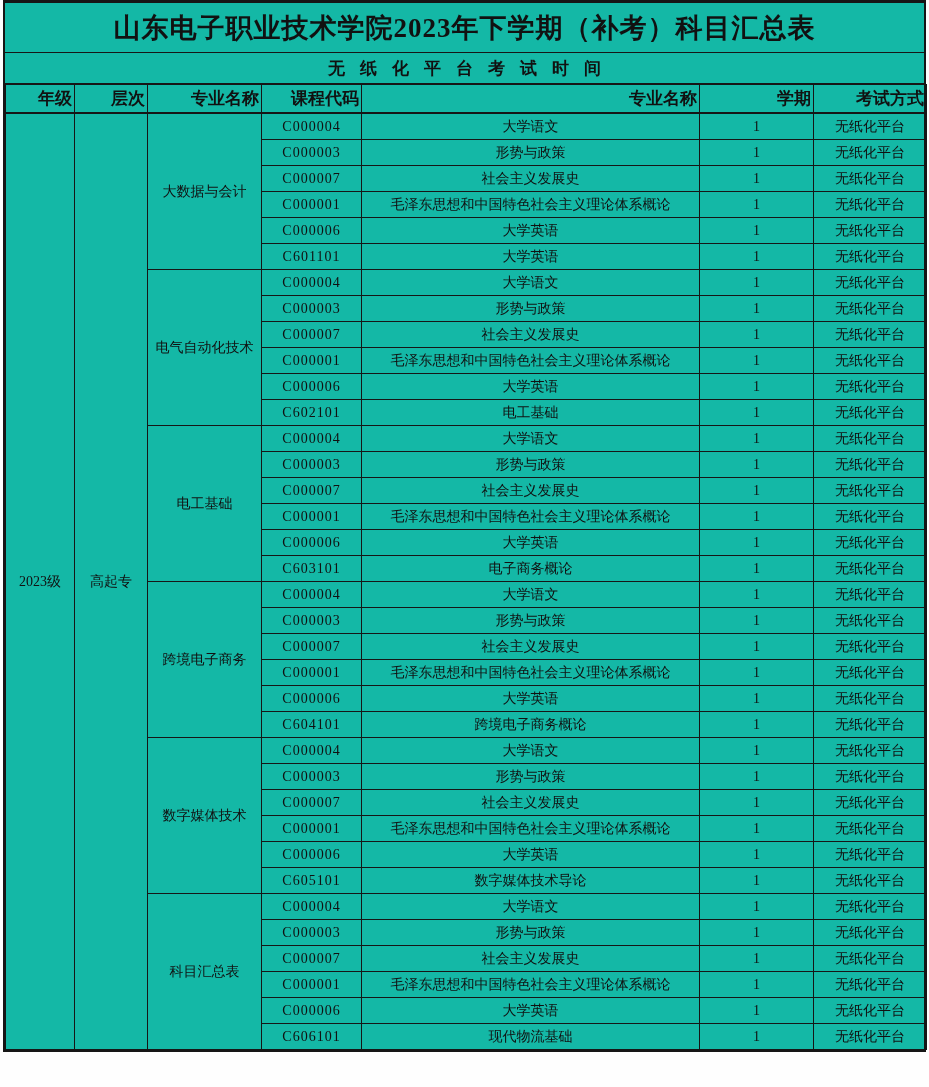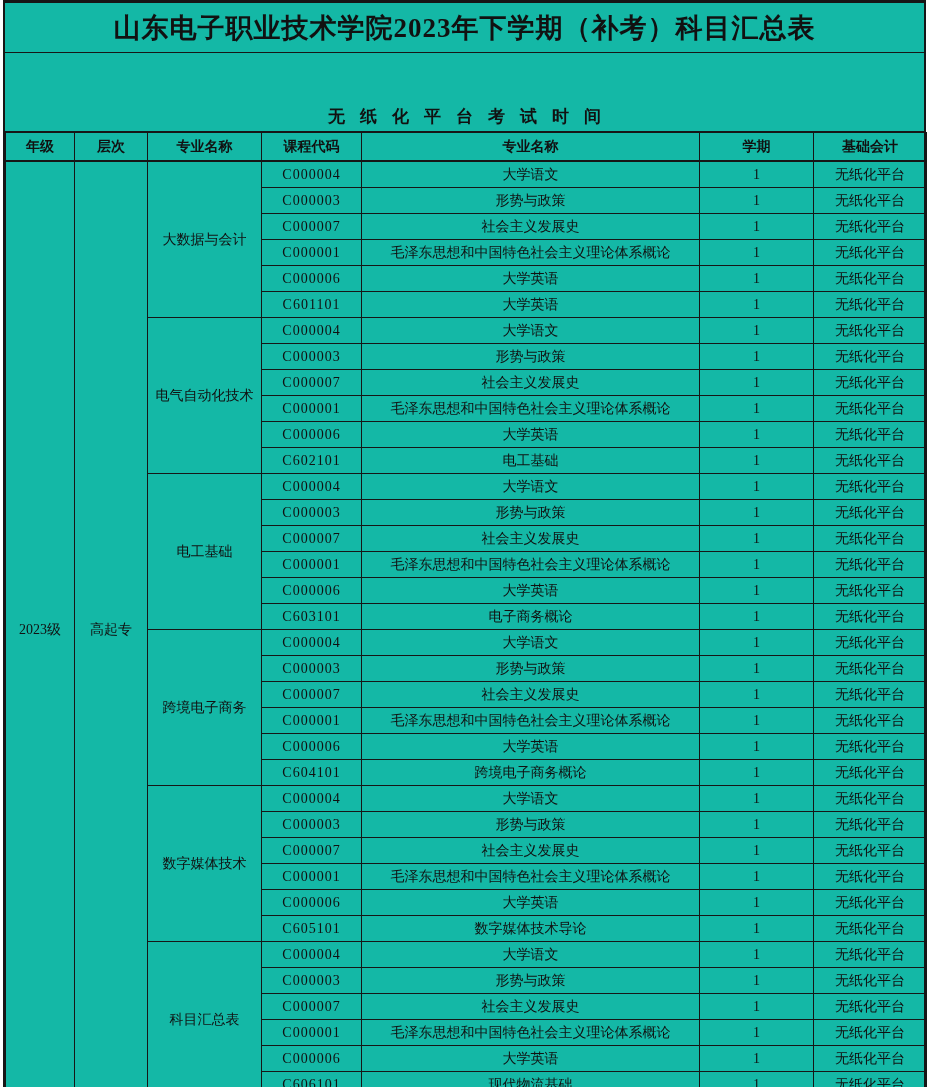--- a/index.html
+++ b/index.html
@@ -34,21 +34,20 @@
     border-bottom: 1px solid #161616;
   }
   .subtitle-row {
     height: 30px;
     display: flex;
     align-items: center;
     justify-content: center;
     font-size: 17px;
     font-weight: bold;
     border-bottom: 1px solid #161616;
-    margin-top: 48px;
   }
   .subtitle-row span { letter-spacing: 15px; margin-right: -15px; }
   .date-row {
     height: 34px;
     display: flex;
     align-items: center;
     justify-content: center;
     font-size: 21px;
     font-weight: bold;
     border-bottom: 1px solid #161616;
@@ -61,23 +60,24 @@
   .course-table th, .course-table td {
     border: 1px solid #161616;
     text-align: center;
     vertical-align: middle;
     padding: 0 2px;
     overflow: hidden;
     white-space: nowrap;
   }
   .course-table thead th {
     height: 27px;
-    font-size: 14px;
+    font-size: 17px;
     font-weight: bold;
     border-bottom-width: 2px;
+    text-align: right;
   }
   .course-table tbody td {
     height: 25px;
     font-size: 14px;
     font-weight: normal;
   }
   .grade-cell, .level-cell { font-size: 15px; }
   .major-name-cell { font-size: 15px; margin-left: 30px; }
   .course-code-cell { font-size: 14px; letter-spacing: 1px; }
 </style>
@@ -101,21 +101,21 @@
           <col style="width: 113px;">
         </colgroup>
       <thead>
         <tr id="header-row">
             <th>年级</th>
             <th>层次</th>
             <th>专业名称</th>
             <th>课程代码</th>
             <th>专业名称</th>
             <th>学期</th>
-            <th>基础会计</th>
+            <th>考试方式</th>
           </tr>
       </thead>
       <tbody id="table-body">
           <tr>
             <td class="grade-cell" rowspan="36">2023级</td>
             <td class="level-cell" rowspan="36">高起专</td>
             <td class="major-name-cell" rowspan="6">大数据与会计</td>
             <td class="course-code-cell">C000004</td>
             <td class="course-name-cell">大学语文</td>
             <td class="semester-cell">1</td>

